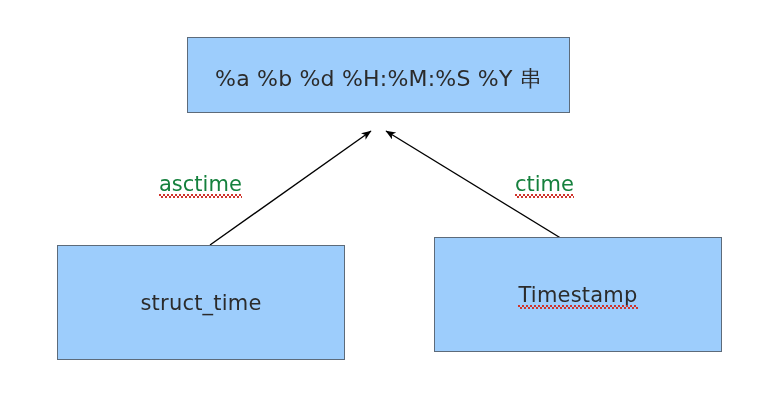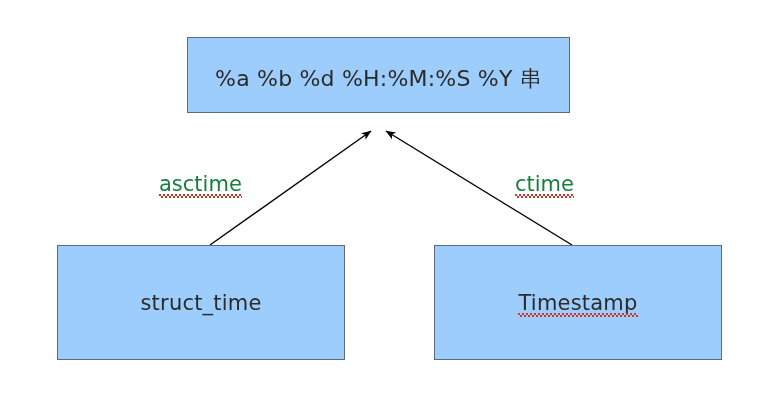--- a/index.html
+++ b/index.html
@@ -45,21 +45,21 @@
     font-size: 22px;
   }
   #node-struct-time {
     left: 57px;
     top: 245px;
     width: 288px;
     height: 115px;
   }
   #node-timestamp {
     left: 434px;
-    top: 245px;
+    top: 237px;
     width: 288px;
     height: 115px;
   }
   .edge-layer {
     position: absolute;
     left: 0;
     top: 0;
     width: 771px;
     height: 412px;
     pointer-events: none;

